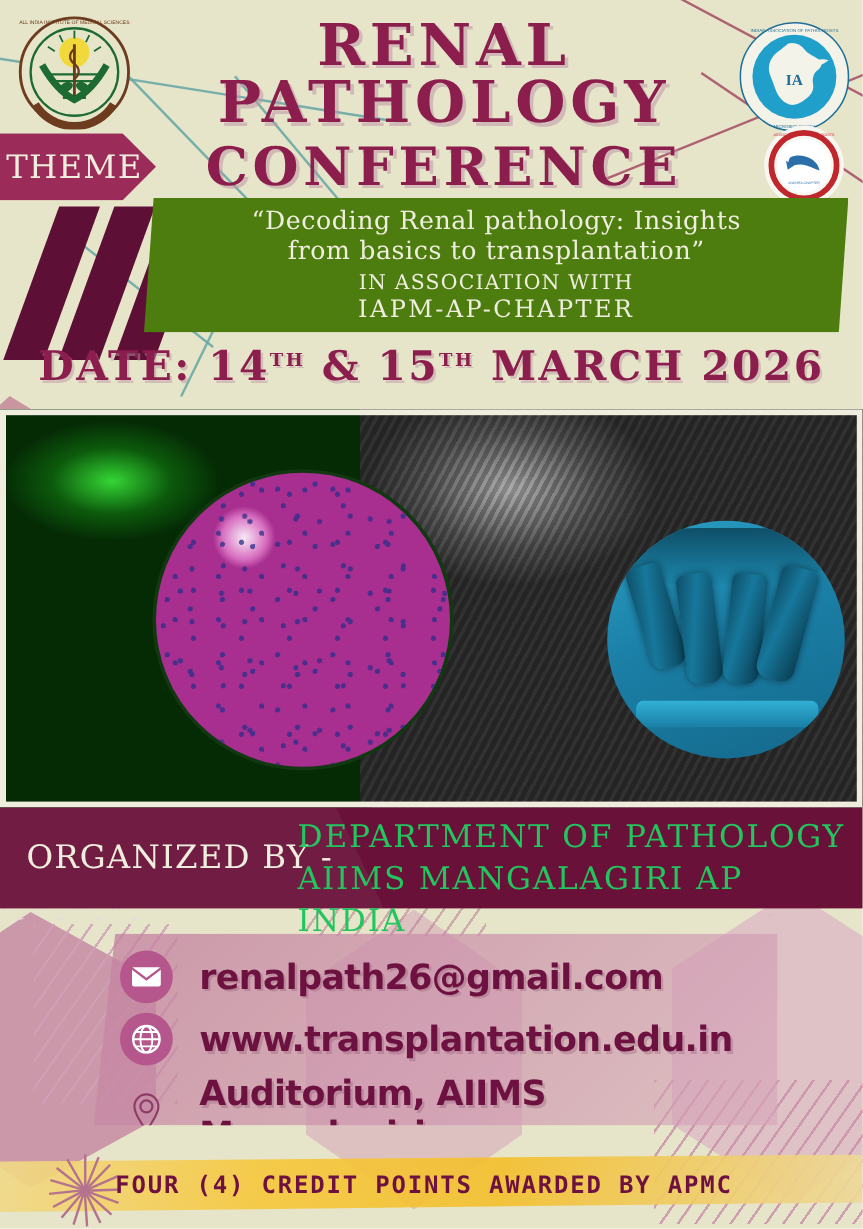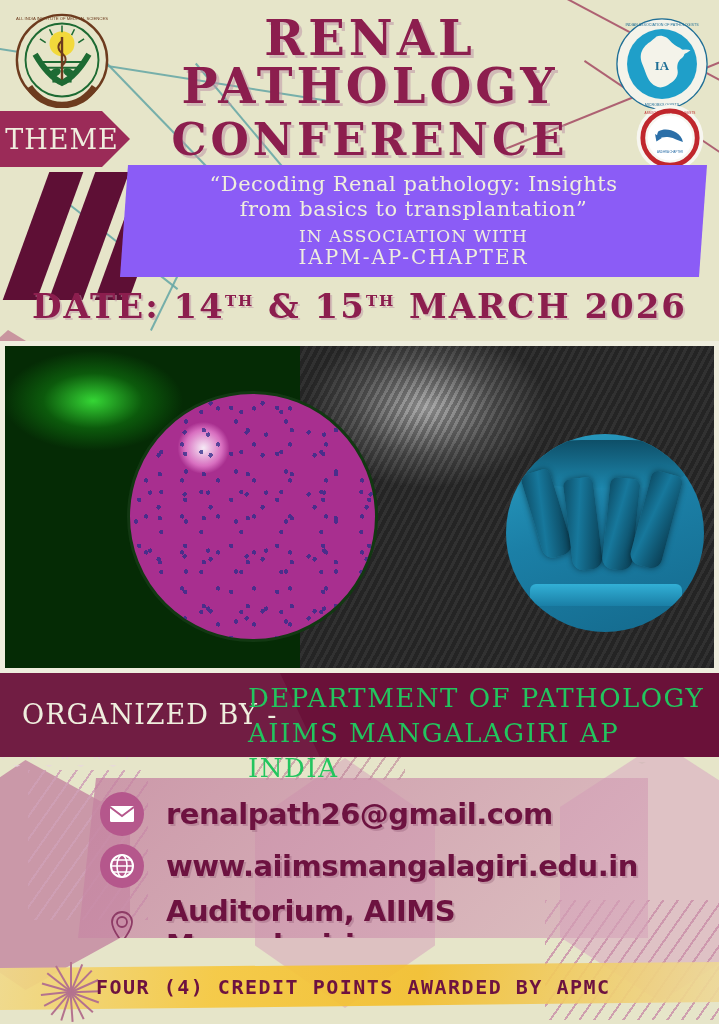--- a/index.html
+++ b/index.html
@@ -35,21 +35,21 @@
   .theme-arrow{position:absolute;left:-6px;top:111px;width:136px;height:56px;
     background:#9b2b58;clip-path:polygon(0 0,108px 0,136px 50%,108px 100%,0 100%);
     display:flex;align-items:center;justify-content:center;}
   .theme-arrow span{font-family:"DejaVu Serif",serif;color:#efeede;font-size:27px;letter-spacing:1px;}
 
   .slash{position:absolute;background:#5e0f35;width:34px;height:128px;
     transform:skewX(-20deg);}
 
   
   .theme-banner{position:absolute;left:120px;top:165px;width:587px;height:112px;
-    background:#8b5cf6;clip-path:polygon(8px 0,587px 0,579px 112px,0 112px);
+    background:#4d7c0f;clip-path:polygon(8px 0,587px 0,579px 112px,0 112px);
     display:flex;flex-direction:column;align-items:center;justify-content:center;}
   .theme-banner div{font-family:"DejaVu Serif",serif;color:#efeede;text-align:center;line-height:1.18;}
   .th1{font-size:21px;letter-spacing:.5px;}
   .th2{font-size:21px;letter-spacing:.5px;}
   .th3{font-size:17px;margin-top:5px;letter-spacing:1px;}
   .th4{font-size:20px;letter-spacing:2px;}
 
   .date-line{position:absolute;left:0;right:0;top:286px;text-align:center;
     font-family:"DejaVu Serif",serif;font-weight:700;font-size:34px;color:#8c1e4e;
     letter-spacing:2px;text-shadow:2px 2px 0 rgba(190,150,165,.5);}
@@ -284,21 +284,21 @@
       <div class="ctext">renalpath26@gmail.com</div>
     </div>
     <div class="contact-row" style="top:66px;">
       <div class="ci">
         <svg width="28" height="28" viewBox="0 0 28 28">
           <circle cx="14" cy="14" r="11" fill="none" stroke="#fff" stroke-width="2"></circle>
           <ellipse cx="14" cy="14" rx="5" ry="11" fill="none" stroke="#fff" stroke-width="1.6"></ellipse>
           <path d="M3 14h22M5 8h18M5 20h18" stroke="#fff" stroke-width="1.6"></path>
         </svg>
       </div>
-      <div class="ctext">www.aiimsmangalagiri.edu.in</div>
+      <div class="ctext">www.transplantation.edu.in</div>
     </div>
     <div class="contact-row" style="top:116px;">
       <div class="ci outline">
         <svg width="30" height="38" viewBox="0 0 30 38">
           <path d="M15 3a10 10 0 0 1 10 10c0 7-10 20-10 20S5 20 5 13A10 10 0 0 1 15 3z" fill="none" stroke="#8e3b66" stroke-width="1.8"></path>
           <circle cx="15" cy="13" r="5" fill="none" stroke="#8e3b66" stroke-width="1.8"></circle>
         </svg>
       </div>
       <div class="ctext">Auditorium, AIIMS Mangalagiri</div>
     </div>

